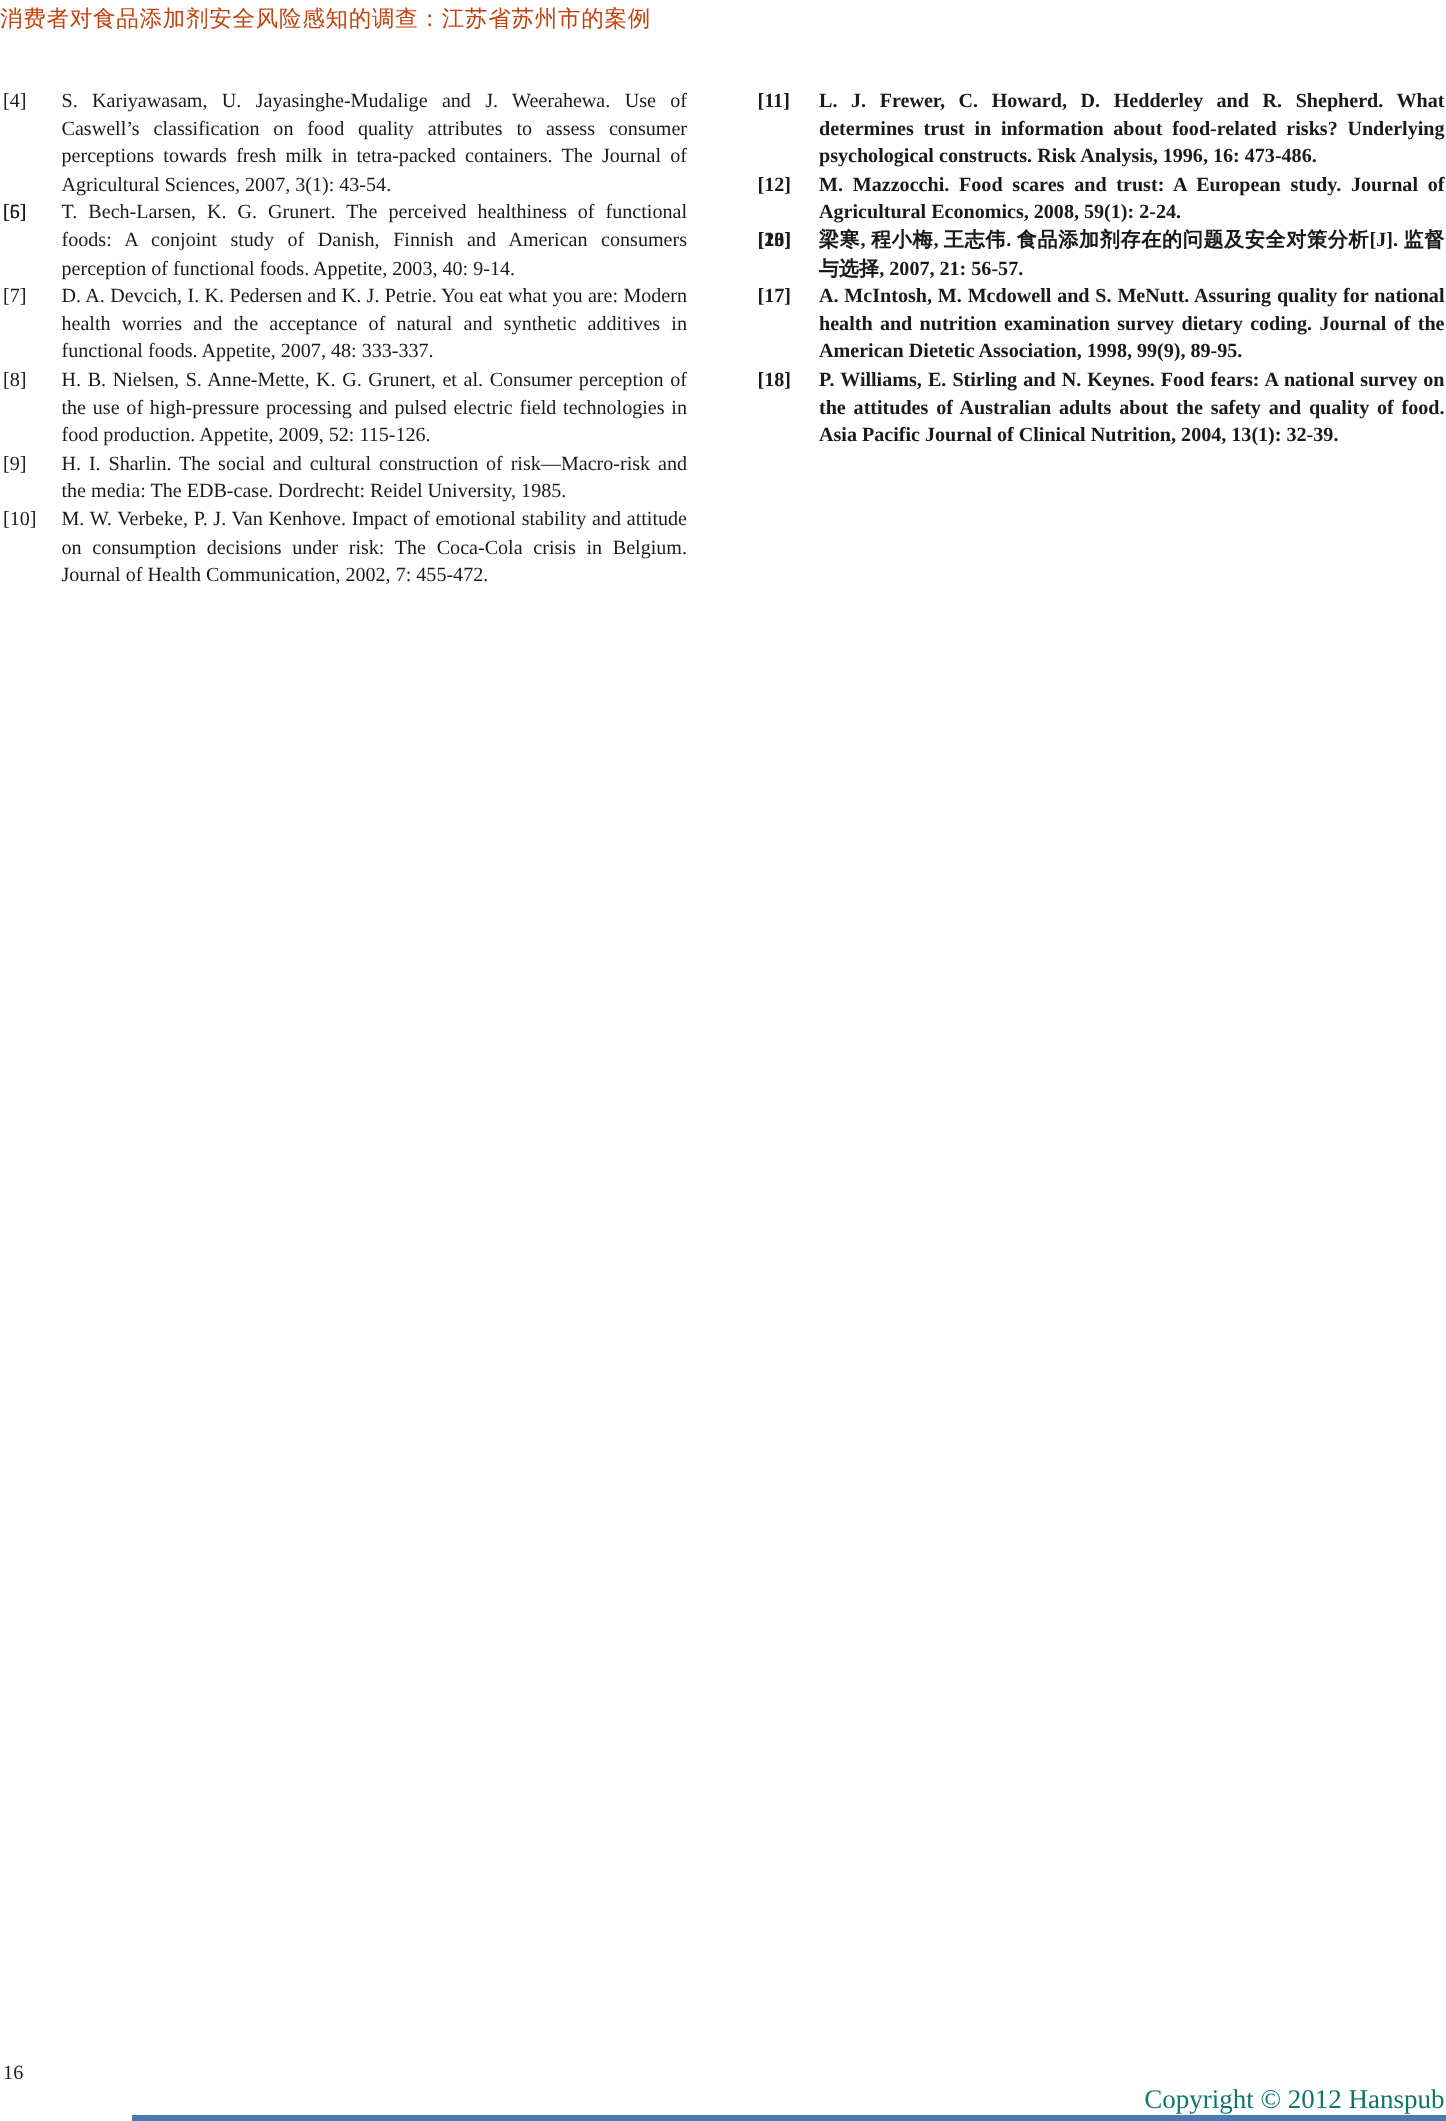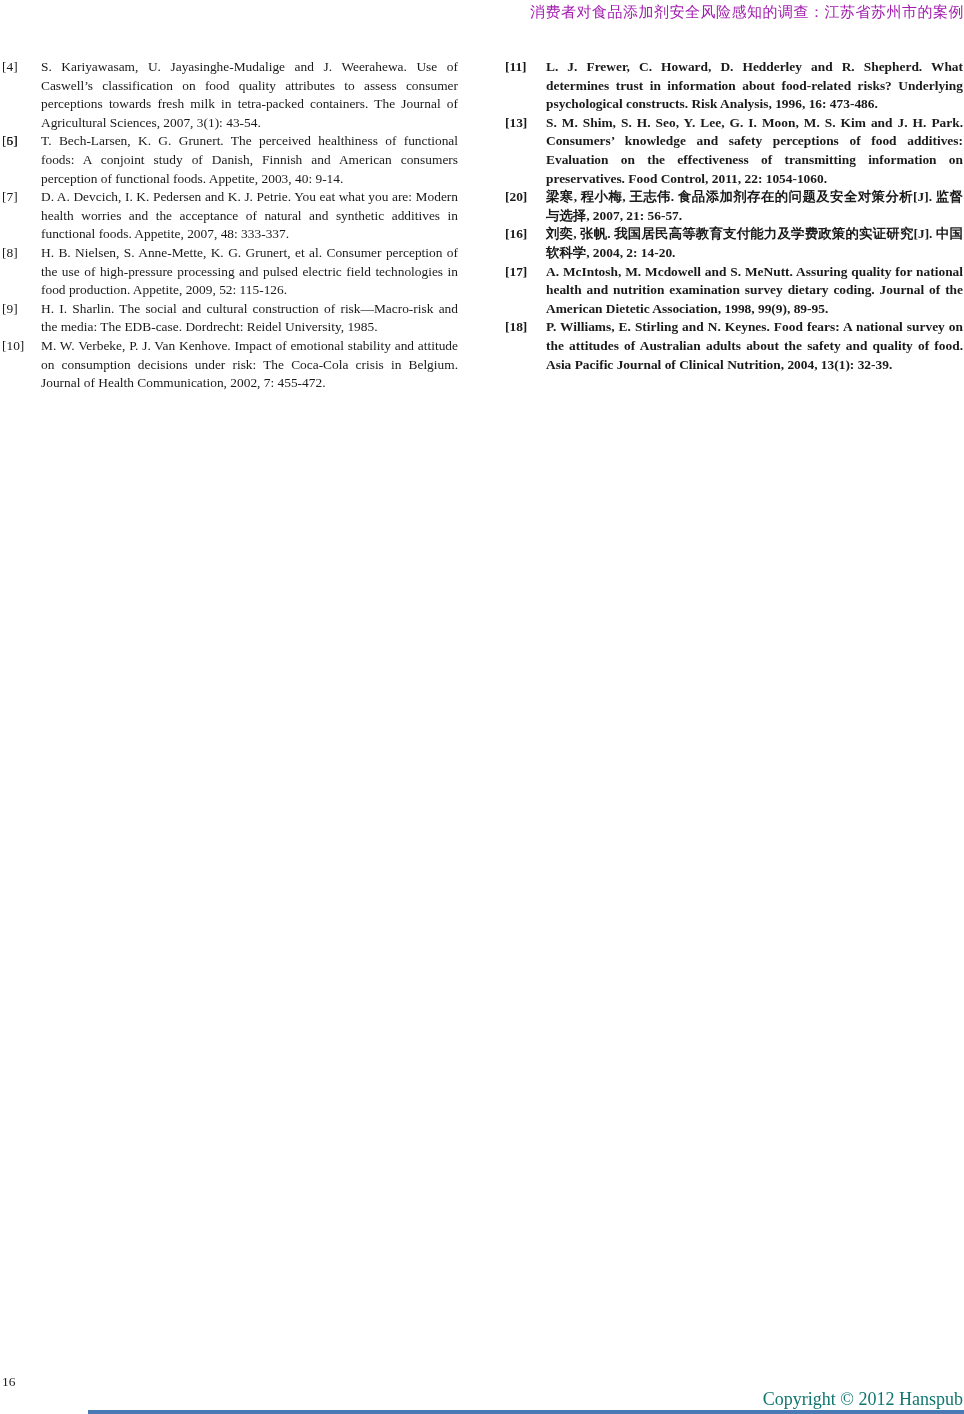--- a/index.html
+++ b/index.html
@@ -13,24 +13,24 @@
     height: 1414px;
     overflow: hidden;
     font-family: "Liberation Serif", "DejaVu Serif", serif;
     color: #1a1a1a;
   }
   .header-title {
     position: absolute;
     top: 3px;
     left: 0;
     width: 100%;
-    text-align: right;
+    text-align: left;
     font-size: 15px;
     letter-spacing: 0.5px;
-    color: #a21caf;
+    color: #c2410c;
   }
   .ref-col {
     position: absolute;
     top: 58px;
     font-size: 13.4px;
     line-height: 18.6px;
   }
   .ref-col-left  { left: 2px;  width: 456px; }
   .ref-col-right { left: 505px; width: 458px; font-weight: bold; }
   .ref-item {
@@ -76,23 +76,23 @@
     <div class="ref-item"><span class="num">[5]</span></div>
     <div class="ref-item"><span class="num">[6]</span><span>T. Bech-Larsen, K. G. Grunert. The perceived healthiness of functional foods: A conjoint study of Danish, Finnish and American consumers perception of functional foods. Appetite, 2003, 40: 9-14.</span></div>
     <div class="ref-item"><span class="num">[7]</span><span>D. A. Devcich, I. K. Pedersen and K. J. Petrie. You eat what you are: Modern health worries and the acceptance of natural and synthetic additives in functional foods. Appetite, 2007, 48: 333-337.</span></div>
     <div class="ref-item"><span class="num">[8]</span><span>H. B. Nielsen, S. Anne-Mette, K. G. Grunert, et al. Consumer perception of the use of high-pressure processing and pulsed electric field technologies in food production. Appetite, 2009, 52: 115-126.</span></div>
     <div class="ref-item"><span class="num">[9]</span><span>H. I. Sharlin. The social and cultural construction of risk—Macro-risk and the media: The EDB-case. Dordrecht: Reidel University, 1985.</span></div>
     <div class="ref-item"><span class="num">[10]</span><span>M. W. Verbeke, P. J. Van Kenhove. Impact of emotional stability and attitude on consumption decisions under risk: The Coca-Cola crisis in Belgium. Journal of Health Communication, 2002, 7: 455-472.</span></div>
   </div>
 
 <div id="ref-col-right" class="ref-col ref-col-right">
     <div class="ref-item"><span class="num">[11]</span><span>L. J. Frewer, C. Howard, D. Hedderley and R. Shepherd. What determines trust in information about food-related risks? Underlying psychological constructs. Risk Analysis, 1996, 16: 473-486.</span></div>
-    <div class="ref-item"><span class="num">[13]</span><span>S. M. Shim, S. H. Seo, Y. Lee, G. I. Moon, M. S. Kim and J. H. Park. Consumers’ knowledge and safety perceptions of food additives: Evaluation on the effectiveness of transmitting information on preservatives. Food Control, 2011, 22: 1054-1060.</span></div>
+    <div class="ref-item"><span class="num">[12]</span><span>M. Mazzocchi. Food scares and trust: A European study. Journal of Agricultural Economics, 2008, 59(1): 2-24.</span></div>
+    <div class="ref-item"><span class="num">[13]</span></div>
     <div class="ref-item"><span class="num">[20]</span><span>梁寒, 程小梅, 王志伟. 食品添加剂存在的问题及安全对策分析[J]. 监督与选择, 2007, 21: 56-57.</span></div>
-    <div class="ref-item"><span class="num">[16]</span><span>刘奕, 张帆. 我国居民高等教育支付能力及学费政策的实证研究[J]. 中国软科学, 2004, 2: 14-20.</span></div>
     <div class="ref-item"><span class="num">[17]</span><span>A. McIntosh, M. Mcdowell and S. MeNutt. Assuring quality for national health and nutrition examination survey dietary coding. Journal of the American Dietetic Association, 1998, 99(9), 89-95.</span></div>
     <div class="ref-item"><span class="num">[18]</span><span>P. Williams, E. Stirling and N. Keynes. Food fears: A national survey on the attitudes of Australian adults about the safety and quality of food. Asia Pacific Journal of Clinical Nutrition, 2004, 13(1): 32-39.</span></div>
   </div>
 
 <div class="footer-page-number">16</div>
 
 <div class="footer-copyright">Copyright © 2012 Hanspub</div>
 
 <div class="bottom-accent-bar" style="background: rgb(74, 122, 181);"></div>
 

